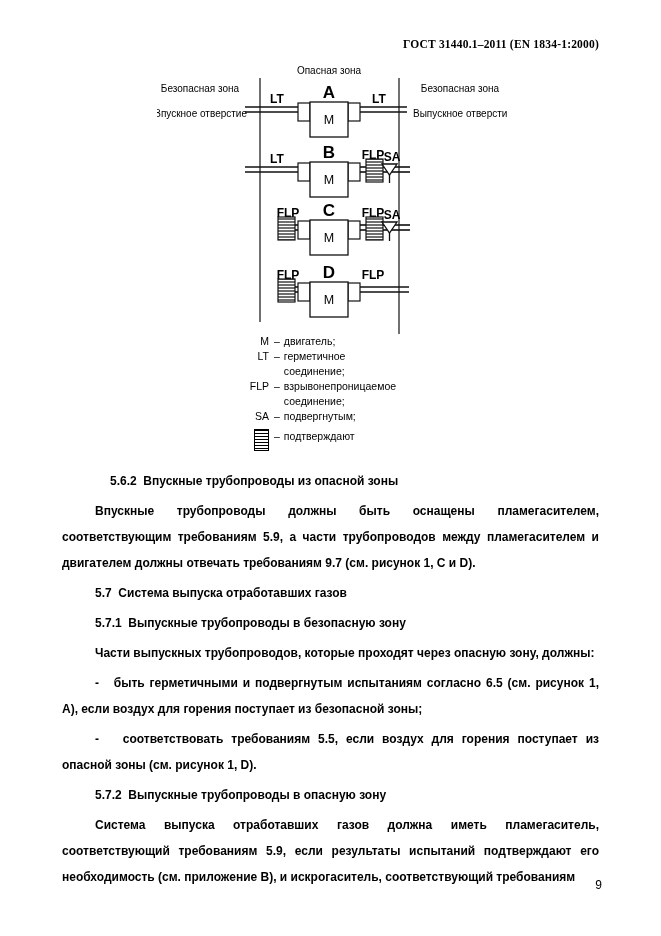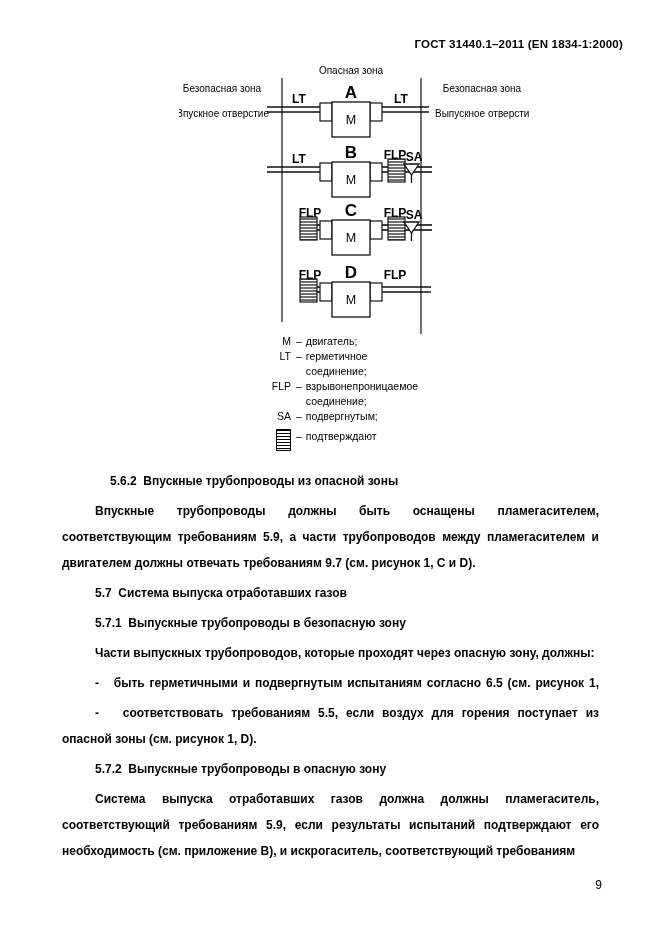--- a/index.html
+++ b/index.html
@@ -3,25 +3,25 @@
 <meta charset="utf-8">
 <style>
   html,body{margin:0;padding:0;}
   body{
     width:661px;height:936px;position:relative;
     background:#ffffff;color:#000;
     font-family:"Liberation Sans", sans-serif;
     overflow:hidden;
   }
   .page-header{
-    position:absolute;top:38px;right:38px;
-    font-size:11.5px;font-weight:bold;letter-spacing:.2px;
+    position:absolute;top:38px;right:62px;
+    font-size:11.5px;font-weight:bold;letter-spacing:.2px;font-family:Liberation Serif, serif;
   }
   
-  .figure{position:absolute;left:179px;top:62px;width:350px;}
+  .figure{position:absolute;left:157px;top:62px;width:350px;}
   .figure svg{display:block;font-family:"Liberation Sans", sans-serif;}
   .legend{margin:-2px 0 0 75px;font-size:10.5px;line-height:15px;}
   .lg-row{display:flex;align-items:flex-start;margin:0 0 0 0;}
   .lg-key{display:inline-block;width:37px;text-align:right;flex:0 0 37px;}
   .lg-dash{padding:0 4px 0 5px;flex:0 0 auto;}
   .lg-txt{display:inline-block;max-width:118px;}
   .lg-icon-row{margin-top:5px;}
   .fa-icon{
     display:inline-block;width:13px;height:20px;
     border:1px solid #000;
@@ -194,29 +194,30 @@
 
   <div class="h">5.7&nbsp; Система выпуска отработавших газов</div>
   <div class="h">5.7.1&nbsp; Выпускные трубопроводы в безопасную зону</div>
 
   <div class="para">
     <div class="tl last indent">Части выпускных трубопроводов, которые проходят через опасную зону, должны:</div>
   </div>
 
   <div class="para">
     <div class="tl indent">-&nbsp;&nbsp; быть герметичными и подвергнутым испытаниям согласно 6.5 (см. рисунок 1,</div>
+    <div class="tl last">А), если воздух для горения поступает из безопасной зоны;</div>
   </div>
 
   <div class="para">
     <div class="tl indent">-&nbsp;&nbsp; соответствовать требованиям 5.5, если воздух для горения поступает из</div>
     <div class="tl last">опасной зоны (см. рисунок 1, D).</div>
   </div>
 
   <div class="h">5.7.2&nbsp; Выпускные трубопроводы в опасную зону</div>
 
   <div class="para">
-    <div class="tl indent">Система выпуска отработавших газов должна должны пламегаситель,</div>
+    <div class="tl indent">Система выпуска отработавших газов должна иметь пламегаситель,</div>
     <div class="tl">соответствующий требованиям 5.9, если результаты испытаний подтверждают его</div>
     <div class="tl last">необходимость (см. приложение В), и искрогаситель, соответствующий требованиям</div>
   </div>
 </div>
 
 <div class="page-num">9</div>
 
 </body></html>

